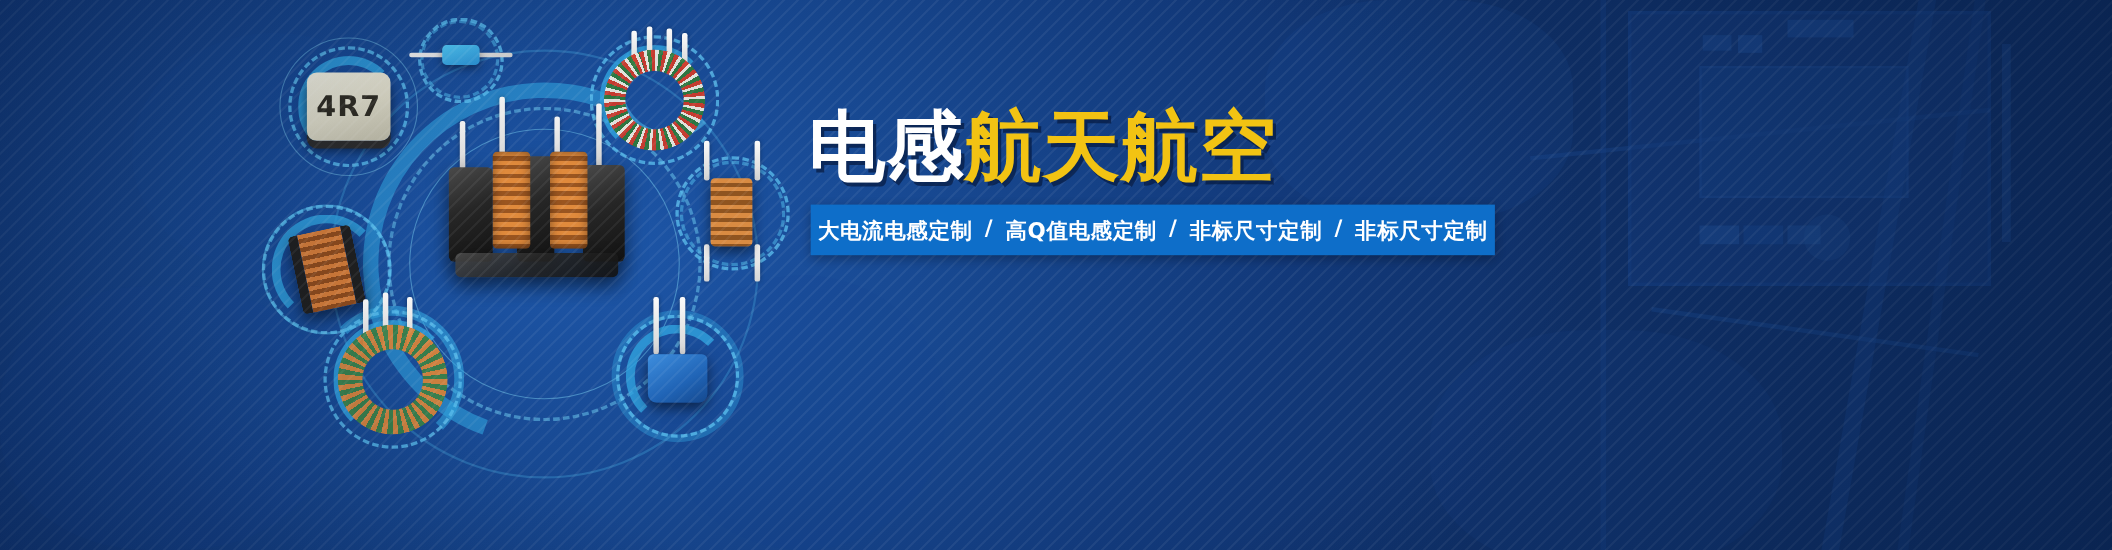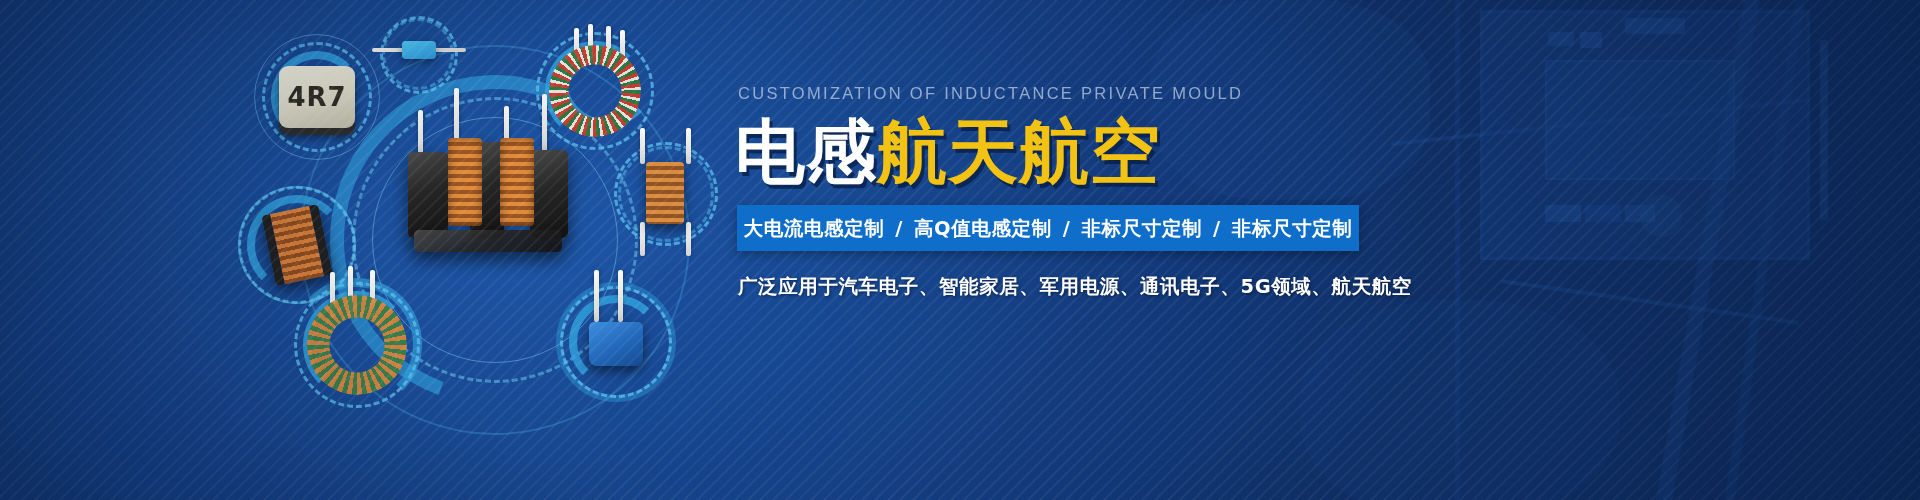--- a/index.html
+++ b/index.html
@@ -207,21 +207,21 @@
   }
 
   .feature-bar{
     margin-top:14px; margin-left:2px;
     background:#0e6ec9;
     width:622px; height:46px;
     display:flex; align-items:center; justify-content:center;
     box-shadow:0 3px 10px rgba(0,0,0,.3);
   }
   .feature-bar .items{
-    display:flex; align-items:center; white-space:nowrap;
+    display:flex; white-space:nowrap;
     font-family:"DejaVu Sans","Liberation Sans",sans-serif;
     font-weight:700; font-size:19.5px; color:#ffffff; letter-spacing:.6px;
   }
   .feature-bar .sep{ padding:0 11px; color:#ffffff; font-weight:700; }
 
   .desc{
     margin-top:22px; margin-left:3px; white-space:nowrap;
     font-family:"DejaVu Sans","Liberation Sans",sans-serif;
     font-weight:700; font-size:19.5px; color:#ffffff; letter-spacing:.6px;
     text-shadow:1px 1px 3px rgba(4,20,50,.7);
@@ -342,34 +342,32 @@
     <div class="wind" style="left:40px;"></div>
     <div class="wind" style="left:92px;"></div>
     <div class="blk" style="left:6px;top:118px;width:148px;height:22px;opacity:.92;"></div>
   </div>
 
   <div class="hatch"></div>
   <div class="vign"></div>
 
   <div class="content">
 
-    <div class="eyebrow">CUSTOMIZATION OF INDUCTANCE PRIVATE MOULD</div>
 
     <div class="headline">
       <span class="w">电感</span><span class="y">航天航空</span>
     </div>
 
     <div class="feature-bar">
       <div class="items">
         <span>大电流电感定制</span>
         <span class="sep">/</span>
         <span>高Q值电感定制</span>
         <span class="sep">/</span>
         <span>非标尺寸定制</span>
         <span class="sep">/</span>
         <span>非标尺寸定制</span>
       </div>
     </div>
 
-    <div class="desc">广泛应用于汽车电子、智能家居、军用电源、通讯电子、5G领域、航天航空</div>
   </div>
 
 </div>
 
 </body></html>

